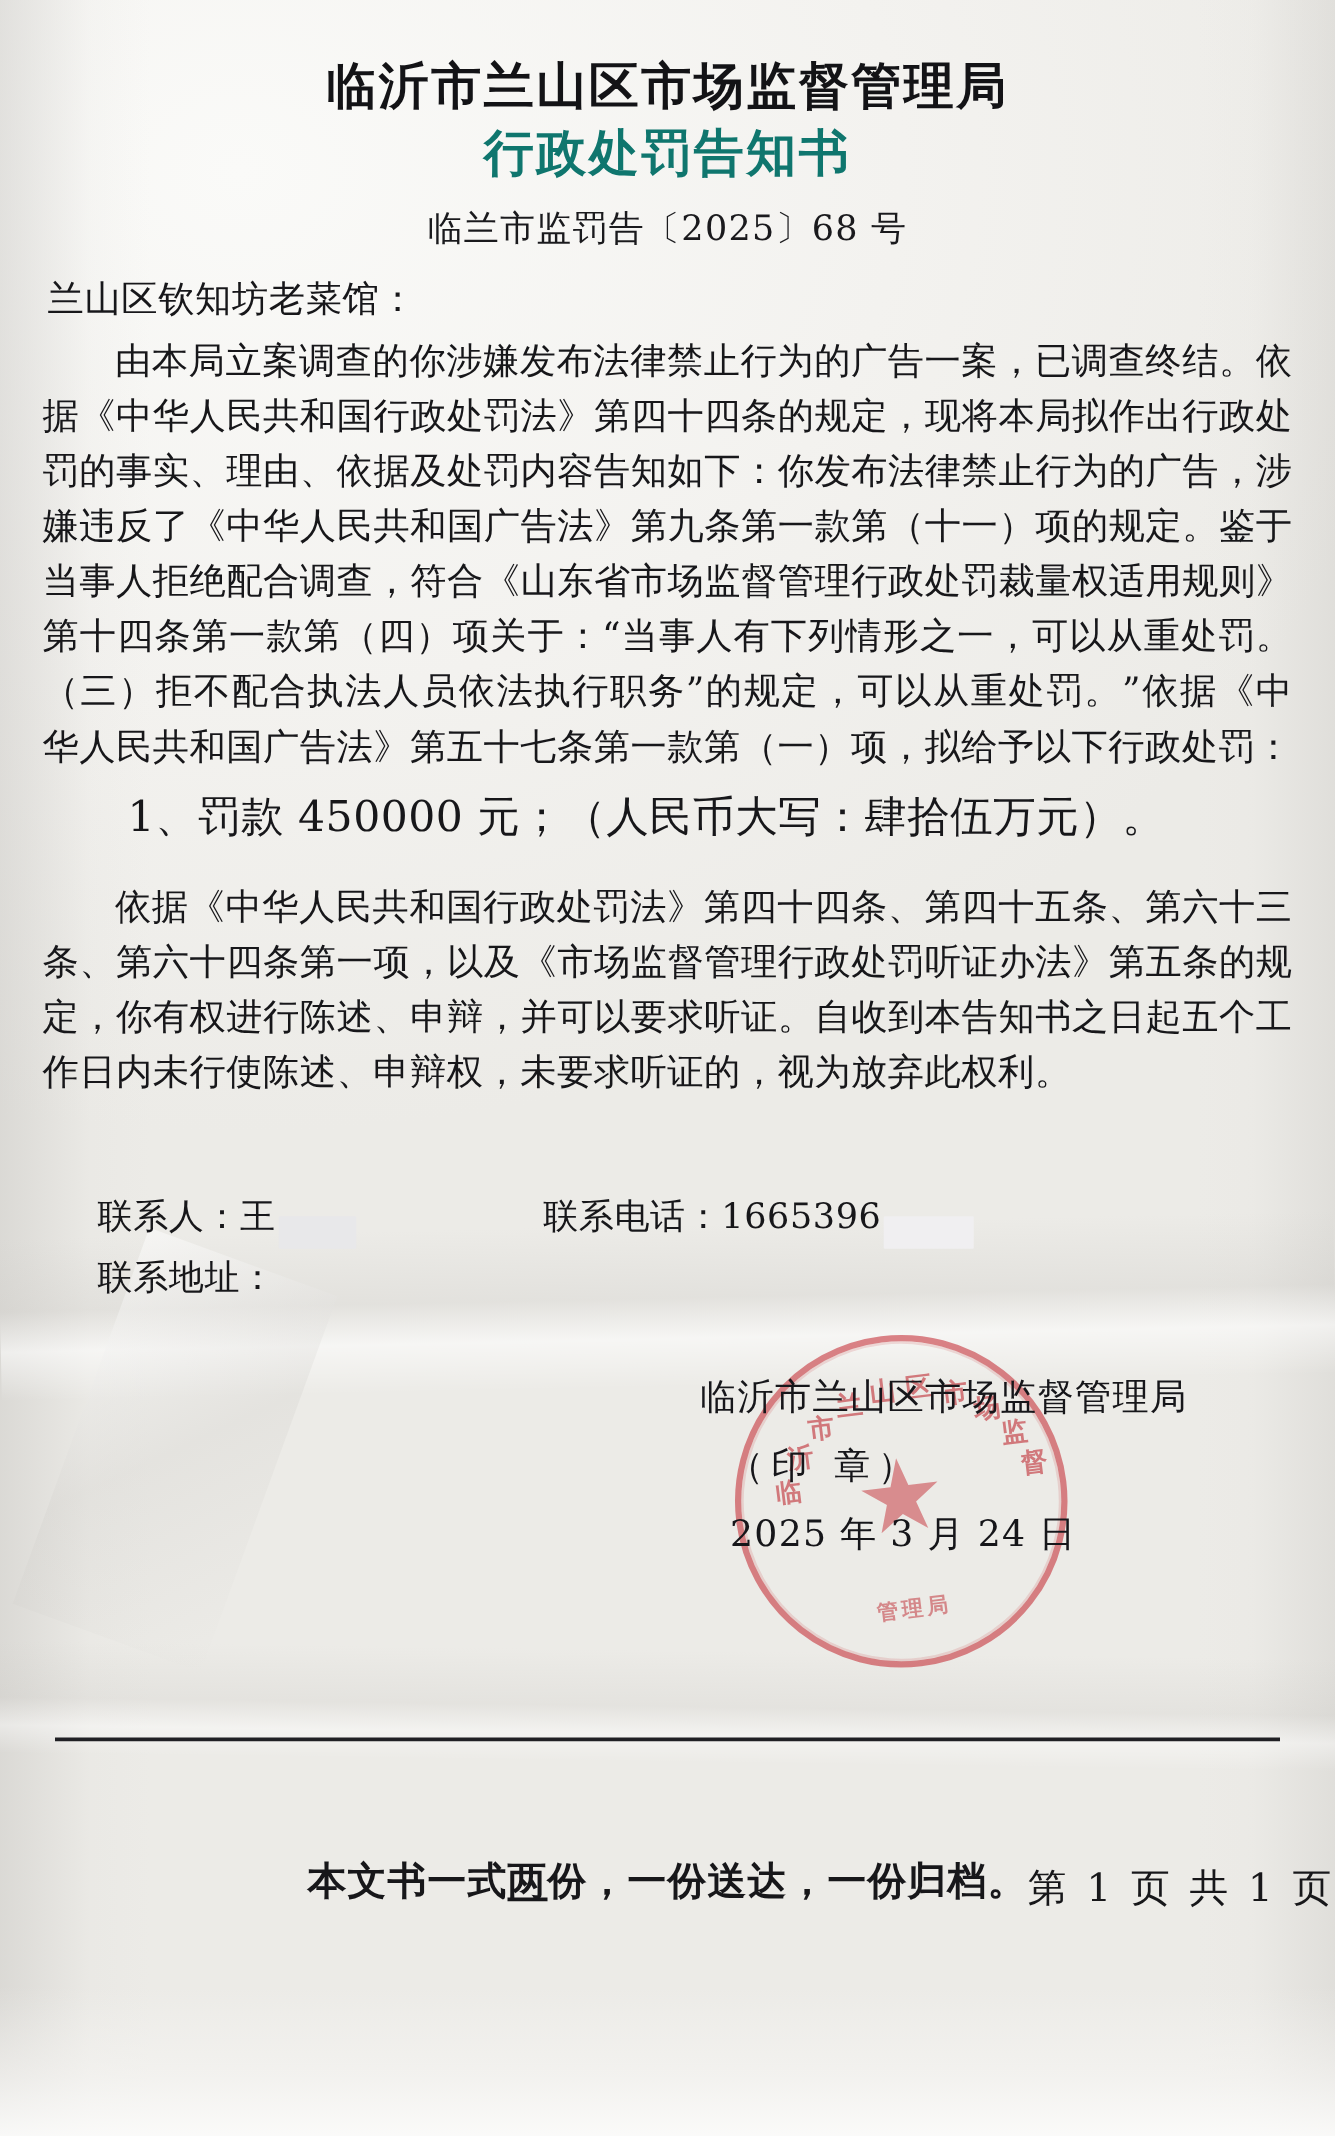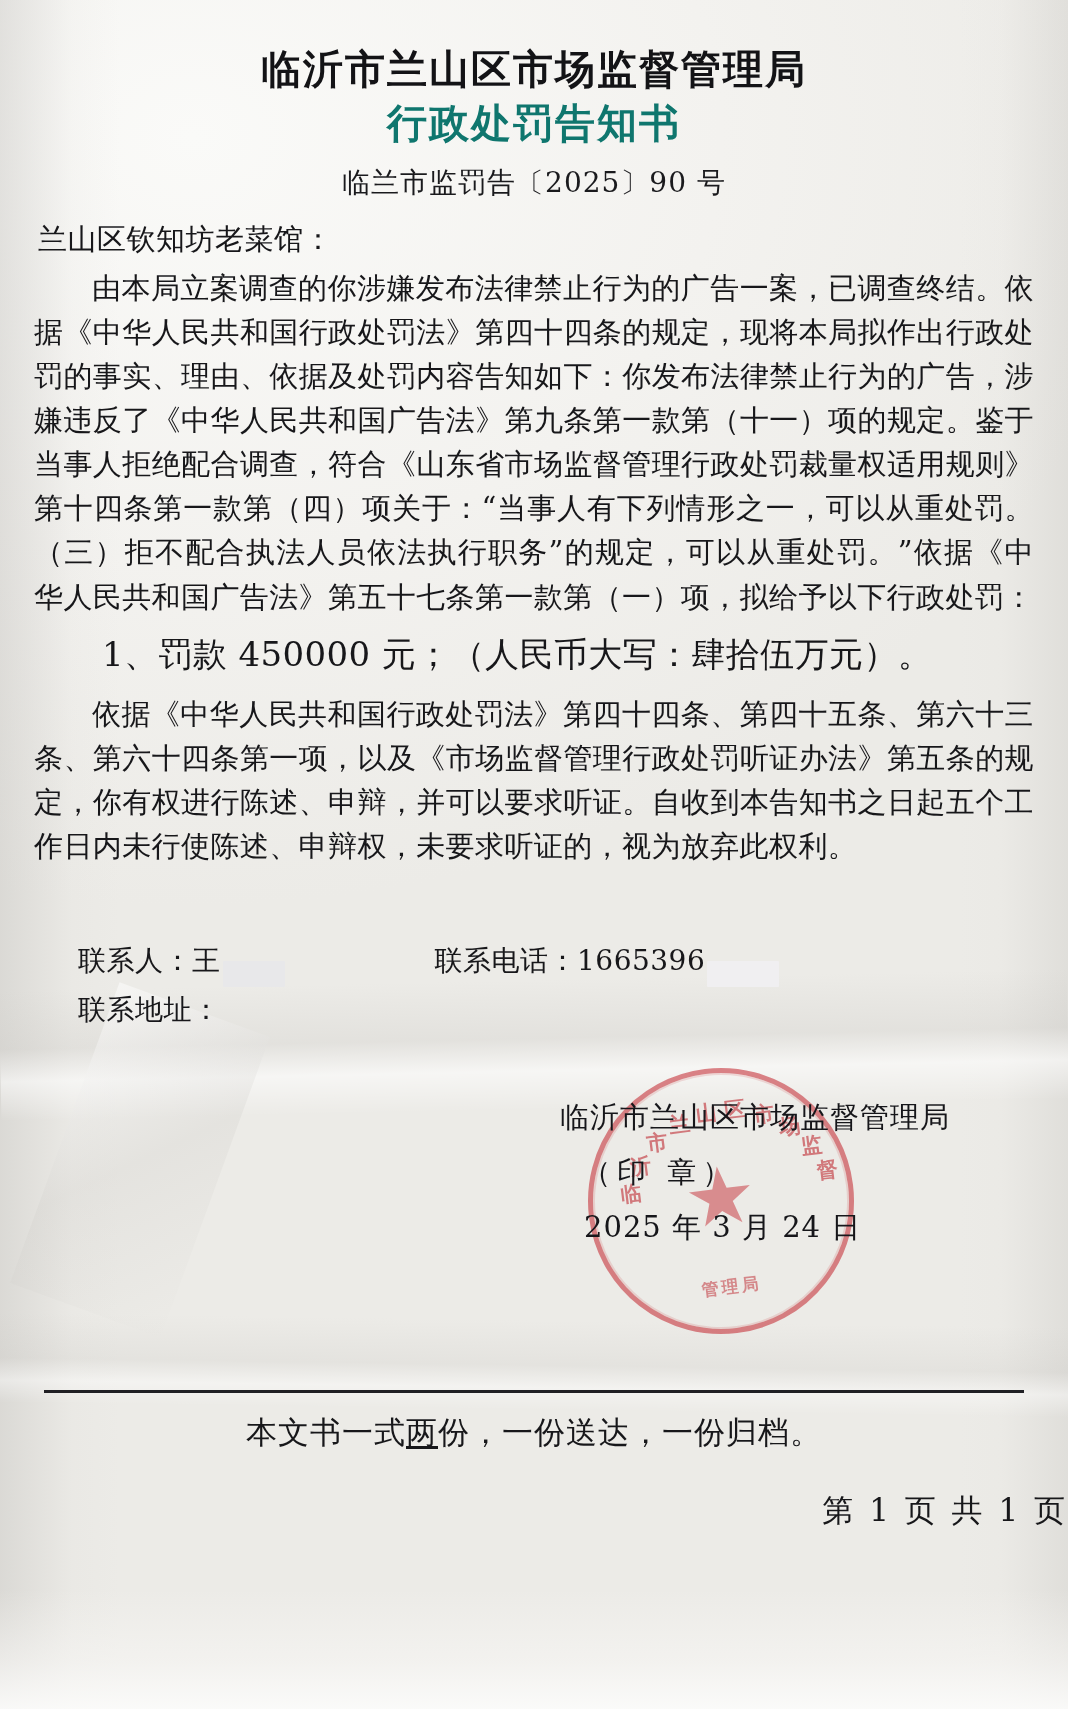--- a/index.html
+++ b/index.html
@@ -217,24 +217,24 @@
     position: absolute;
     left: 44px;
     right: 44px;
     top: 1390px;
     height: 3px;
     background: #202024;
   }
   .footer-note {
     position: absolute;
     left: 0; right: 0;
-    top: 1412px;
+    top: 1484px;
     text-align: center;
     font-size: 31px;
-    font-weight: 400;
+    font-weight: 700;
     letter-spacing: 1px;
   }
   .footer-note u { text-decoration: underline; text-underline-offset: 3px; }
   .footer-page {
     position: absolute;
     left: 0; right: 0;
     top: 1490px;
     text-align: right;
     font-size: 31px;
     letter-spacing: 3px;
@@ -254,32 +254,32 @@
 <div class="shade-right"></div>
 <div class="crease-1"></div>
 <div class="crease-2"></div>
 <div class="crease-3"></div>
 
 <div class="content">
 
   <div class="title-block">
     <div class="doc-title-1">临沂市兰山区市场监督管理局</div>
     <div class="doc-title-2">行政处罚告知书</div>
-    <div class="doc-number">临兰市监罚告〔2025〕90 号</div>
+    <div class="doc-number">临兰市监罚告〔2025〕68 号</div>
   </div>
 
   <div class="addressee">兰山区钦知坊老菜馆：</div>
 
   <div class="body-text">
     <p class="indent">由本局立案调查的你涉嫌发布法律禁止行为的广告一案，已调查终结。依据《中华人民共和国行政处罚法》第四十四条的规定，现将本局拟作出行政处罚的事实、理由、依据及处罚内容告知如下：你发布法律禁止行为的广告，涉嫌违反了《中华人民共和国广告法》第九条第一款第（十一）项的规定。鉴于当事人拒绝配合调查，符合《山东省市场监督管理行政处罚裁量权适用规则》第十四条第一款第（四）项关于：“当事人有下列情形之一，可以从重处罚。（三）拒不配合执法人员依法执行职务”的规定，可以从重处罚。”依据《中华人民共和国广告法》第五十七条第一款第（一）项，拟给予以下行政处罚：</p>
   </div>
 
   <div class="penalty-item">1、罚款 450000 元；（人民币大写：肆拾伍万元）。</div>
 
-  <div class="body-text" style="margin-top:12px;font-family:Liberation Serif, serif;">
+  <div class="body-text" style="margin-top:24px;font-family:Liberation Serif, serif;">
     <p class="indent">依据《中华人民共和国行政处罚法》第四十四条、第四十五条、第六十三条、第六十四条第一项，以及《市场监督管理行政处罚听证办法》第五条的规定，你有权进行陈述、申辩，并可以要求听证。自收到本告知书之日起五个工作日内未行使陈述、申辩权，未要求听证的，视为放弃此权利。</p>
   </div>
 
   <div class="contact-block">
     <div class="contact-row">
       <span>联系人：王</span>
       <span class="redact"></span>
       <span class="contact-spacer"></span>
       <span>联系电话：</span>
       <span>1665396</span>

